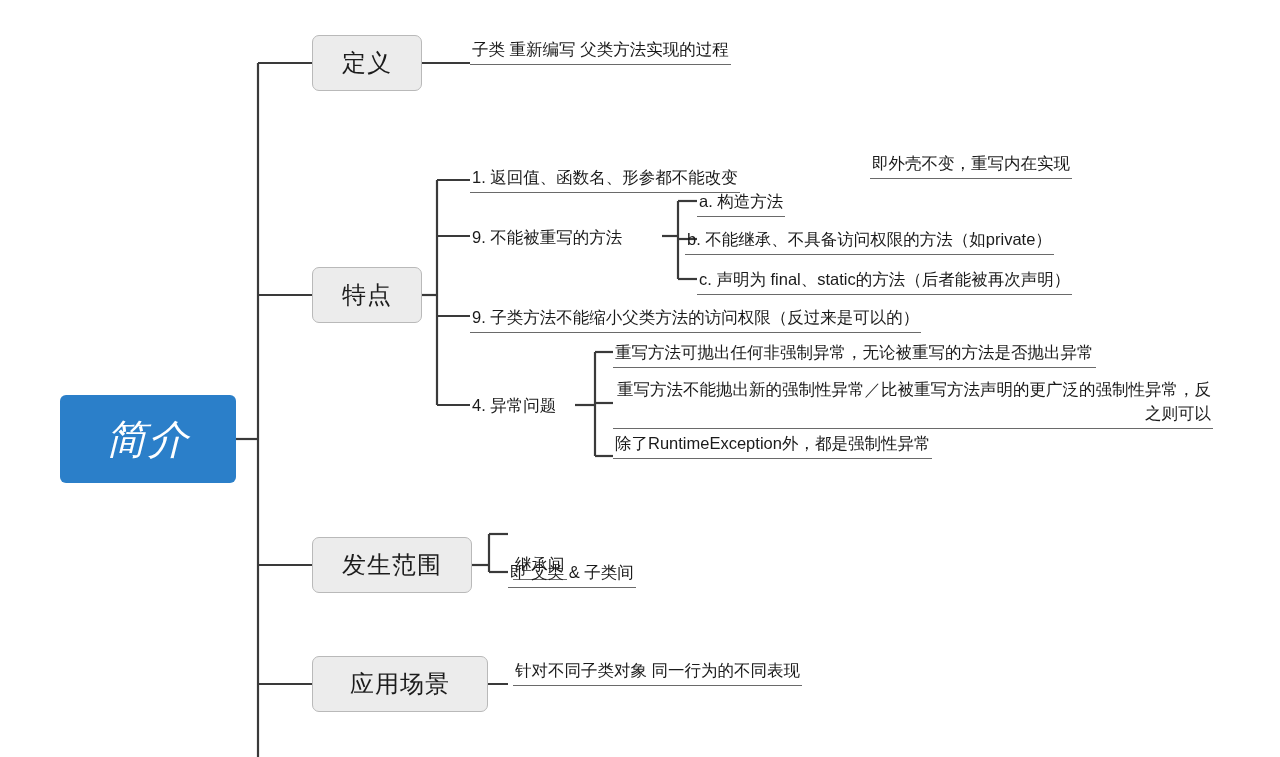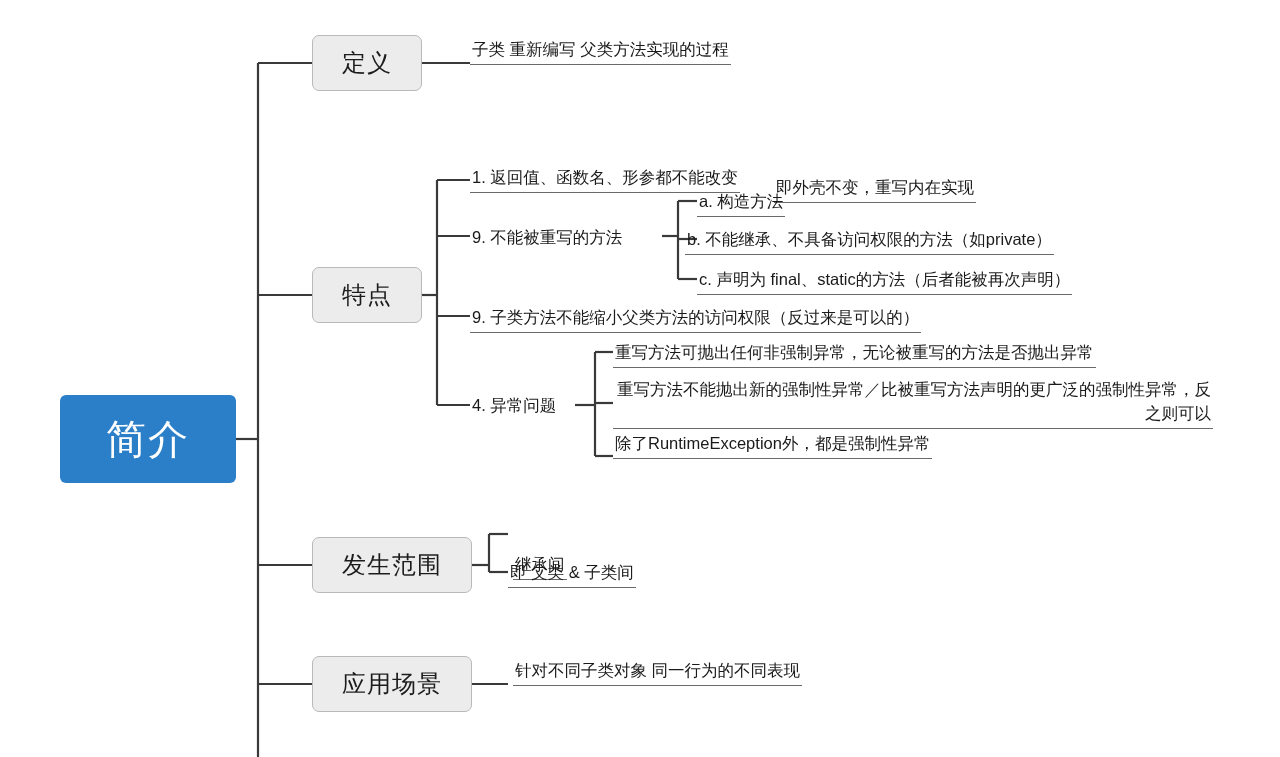--- a/index.html
+++ b/index.html
@@ -34,20 +34,21 @@
   .root-node {
     background: #2b7fc9;
     color: #ffffff;
     border-radius: 6px;
     display: flex;
     align-items: center;
     justify-content: center;
     font-size: 40px;
     letter-spacing: 2px;
     font-weight: 400;
+    font-style: italic;
   }
   
   .box-node {
     background: #ececec;
     border: 1px solid #b9b9b9;
     border-radius: 7px;
     display: flex;
     align-items: center;
     justify-content: center;
     font-size: 24px;
@@ -122,21 +123,21 @@
   <div class="node root-node" style="left:60px; top:395px; width:176px; height:88px;">简介</div>
 
   <div class="node box-node" style="left:312px; top:35px; width:110px; height:56px;">定义</div>
 
   <div class="node text-node" style="left:470px; top:38px;">子类 重新编写 父类方法实现的过程</div>
 
   <div class="node box-node" style="left:312px; top:267px; width:110px; height:56px;">特点</div>
 
   <div class="node text-node" style="left:470px; top:166px;">1. 返回值、函数名、形参都不能改变</div>
 
-  <div class="node text-node" style="left:774px; top:152px;margin-top:24px;">即外壳不变，重写内在实现</div>
+  <div class="node text-node" style="left:870px; top:152px;">即外壳不变，重写内在实现</div>
 
   <div class="node text-node nounderline" style="left:470px; top:226px;">9. 不能被重写的方法</div>
 
   <div class="node text-node" style="left:697px; top:190px;">a. 构造方法</div>
 
   <div class="node text-node" style="left:685px; top:228px;">b. 不能继承、不具备访问权限的方法（如private）</div>
 
   <div class="node text-node" style="left:697px; top:268px;">c. 声明为 final、static的方法（后者能被再次声明）</div>
 
   <div class="node text-node" style="left:470px; top:306px;">9. 子类方法不能缩小父类方法的访问权限（反过来是可以的）</div>
@@ -148,17 +149,17 @@
   <div class="node text-node wrap" style="left:613px; top:378px; width:600px;">重写方法不能抛出新的强制性异常／比被重写方法声明的更广泛的强制性异常，反之则可以</div>
 
   <div class="node text-node" style="left:613px; top:432px;">除了RuntimeException外，都是强制性异常</div>
 
   <div class="node box-node" style="left:312px; top:537px; width:160px; height:56px;">发生范围</div>
 
   <div class="node text-node" style="left:513px; top:523px;margin-top:30px;">继承间</div>
 
   <div class="node text-node" style="left:508px; top:561px;">即 父类 &amp; 子类间</div>
 
-  <div class="node box-node" style="left:312px; top:656px; width:160px; height:56px;">应用场景</div>
+  <div class="node box-node" style="left:312px; top:656px; width:176px; height:56px;">应用场景</div>
 
   <div class="node text-node" style="left:513px; top:659px;">针对不同子类对象 同一行为的不同表现</div>
 
 </div>
 
 </body></html>

